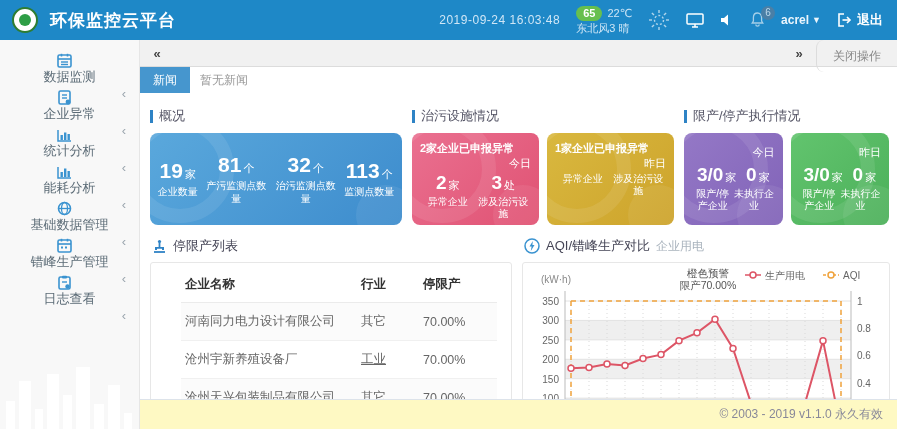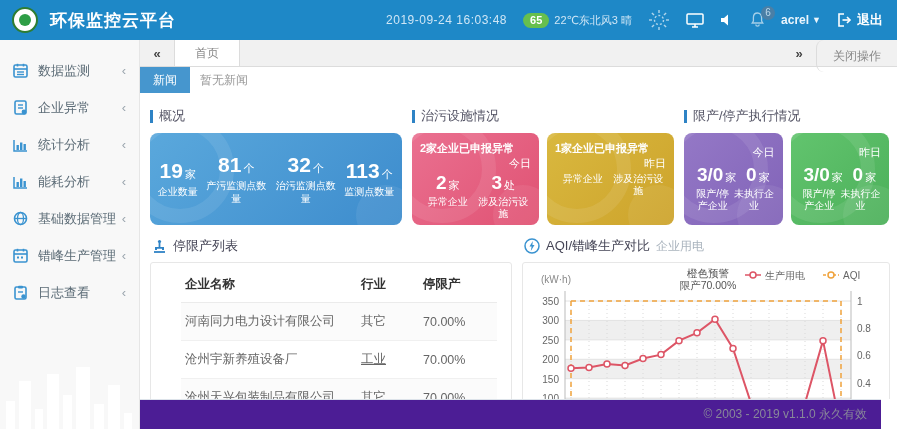--- a/index.html
+++ b/index.html
@@ -5,34 +5,34 @@
   * { margin:0; padding:0; box-sizing:border-box; }
   html,body { width:897px; height:429px; overflow:hidden; font-family:"Liberation Sans","DejaVu Sans",sans-serif; background:#fff; position:relative; }
 
   
   .app-header { position:absolute; top:0; left:0; right:0; height:40px; background:#1e88c7; display:flex; align-items:center; padding:0 14px 0 12px; color:#fff; z-index:30; }
   .logo { width:26px; height:26px; border-radius:50%; background:#fff; border:2px solid #2e7d32; display:flex; align-items:center; justify-content:center; flex:0 0 auto; }
   .logo-inner { width:12px; height:12px; border-radius:50%; background:#2e9e46; }
   .app-title { font-size:17px; font-weight:bold; margin-left:12px; letter-spacing:1px; }
   .hdr-right { margin-left:auto; display:flex; align-items:center; gap:16px; font-size:12px; color:#cfe6f6; }
   .hdr-datetime { letter-spacing:0.5px; }
-  .weather { display:flex; flex-direction:row; line-height:14px; font-size:11px; }
+  .weather { display:flex; flex-direction:column; line-height:14px; font-size:11px; }
   .weather-top { display:flex; align-items:center; gap:5px; }
   .aqi-pill { background:#67bf4e; color:#fff; border-radius:9px; padding:0 7px; font-size:11px; font-weight:bold; line-height:15px; }
   .sun-icon svg { display:block; }
   .hdr-ic { display:flex; align-items:center; cursor:pointer; }
   .bell-wrap { position:relative; }
   .bell-badge { position:absolute; top:-6px; right:-10px; background:#4a7fa6; color:#bcd8ea; font-size:10px; width:14px; height:14px; border-radius:50%; text-align:center; line-height:14px; }
   .user-menu { display:flex; align-items:center; gap:3px; font-weight:bold; color:#eaf5fc; cursor:pointer; }
   .caret { font-size:9px; }
   .logout { display:flex; align-items:center; gap:5px; font-weight:bold; color:#fff; font-size:13px; cursor:pointer; }
 
   
   .sidebar { position:absolute; top:40px; left:0; width:140px; bottom:0; background:#f8f8f8; border-right:1px solid #e6e6e6; padding-top:12px; z-index:20; }
-  .side-item { display:flex; align-items:center; height:37px; padding:0 13px; font-size:13px; color:#5b6b76; cursor:pointer; }
+  .side-item { display:flex; align-items:center; height:37px; padding:0 13px; font-size:13px; color:#5b6b76; cursor:pointer;flex-direction:column; }
   .side-item .s-ic { width:16px; height:16px; margin-right:9px; flex:0 0 auto; display:flex; align-items:center; }
   .side-item .s-ic svg { display:block; }
   .side-chev { margin-left:auto; color:#9aa5ad; font-size:13px; }
   .skyline { position:absolute; bottom:0; left:0; right:1px; height:70px; display:flex; align-items:flex-end; gap:4px; padding:0 6px; pointer-events:none; }
   .skyline div { background:#fff; }
 
   
   .tabbar { position:absolute; top:40px; left:140px; right:0; height:27px; background:#f1f1f1; border-bottom:1px solid #dcdcdc; display:flex; align-items:stretch; font-size:12px; color:#666; z-index:25; }
   .tab-arrow { width:34px; display:flex; align-items:center; justify-content:center; color:#444; font-size:13px; font-weight:bold; cursor:pointer; }
   .tab-home { background:#fff; border-left:1px solid #dcdcdc; border-right:1px solid #dcdcdc; padding:0 20px; display:flex; align-items:center; color:#888; cursor:pointer; }
@@ -87,21 +87,21 @@
   th { text-align:left; color:#333; font-weight:bold; padding:9px 4px; border-bottom:1px solid #ebebeb; }
   td { color:#666; padding:10px 4px; border-bottom:1px solid #f0f0f0; }
   tr.odd td { background:#fbfbfb; }
   .col-industry { width:62px; }
   .col-pct { width:78px; }
 
   .panel-chart { height:145px; position:relative; }
   .panel-chart svg { display:block; }
 
   
-  .footer { position:absolute; left:140px; right:16px; bottom:0; height:30px; background:#4c1d95; border-top:1px solid #dde3ea; text-align:right; line-height:28px; padding-right:14px; font-size:12px; color:#889; z-index:26; }
+  .footer { position:absolute; left:140px; right:0; bottom:0; height:30px; background:#fef9c3; border-top:1px solid #dde3ea; text-align:right; line-height:28px; padding-right:14px; font-size:12px; color:#889; z-index:26; }
 </style>
 </head>
 <body>
 
 <div class="app-header">
   <div class="logo">
       <div class="logo-inner"></div>
     </div>
   <div class="app-title">环保监控云平台</div>
   <div class="hdr-right">
@@ -260,21 +260,20 @@
       <div style="width:10px;height:34px;"></div>
       <div style="width:16px;height:62px;"></div>
       <div style="width:11px;height:25px;"></div>
       <div style="width:14px;height:44px;"></div>
       <div style="width:9px;height:16px;"></div>
   </div>
 </div>
 
 <div class="tabbar">
   <div class="tab-arrow">«</div>
-  <div class="tab-home">首页</div>
   <div class="tab-spacer"></div>
   <div class="tab-arrow">»</div>
   <div class="tab-close">关闭操作</div>
 </div>
 
 <div class="subtabs">
   <div class="subtab-active">新闻</div>
   <div class="subtab-note">暂无新闻</div>
 </div>
 

